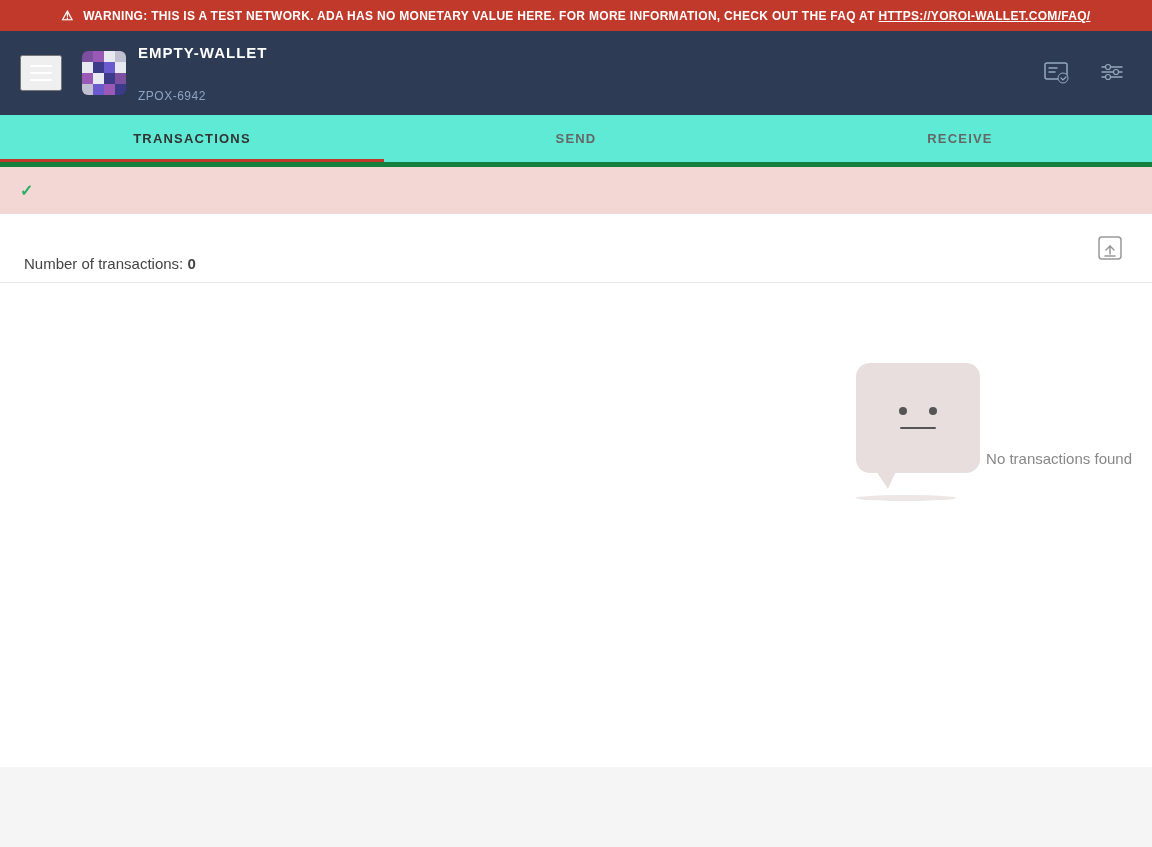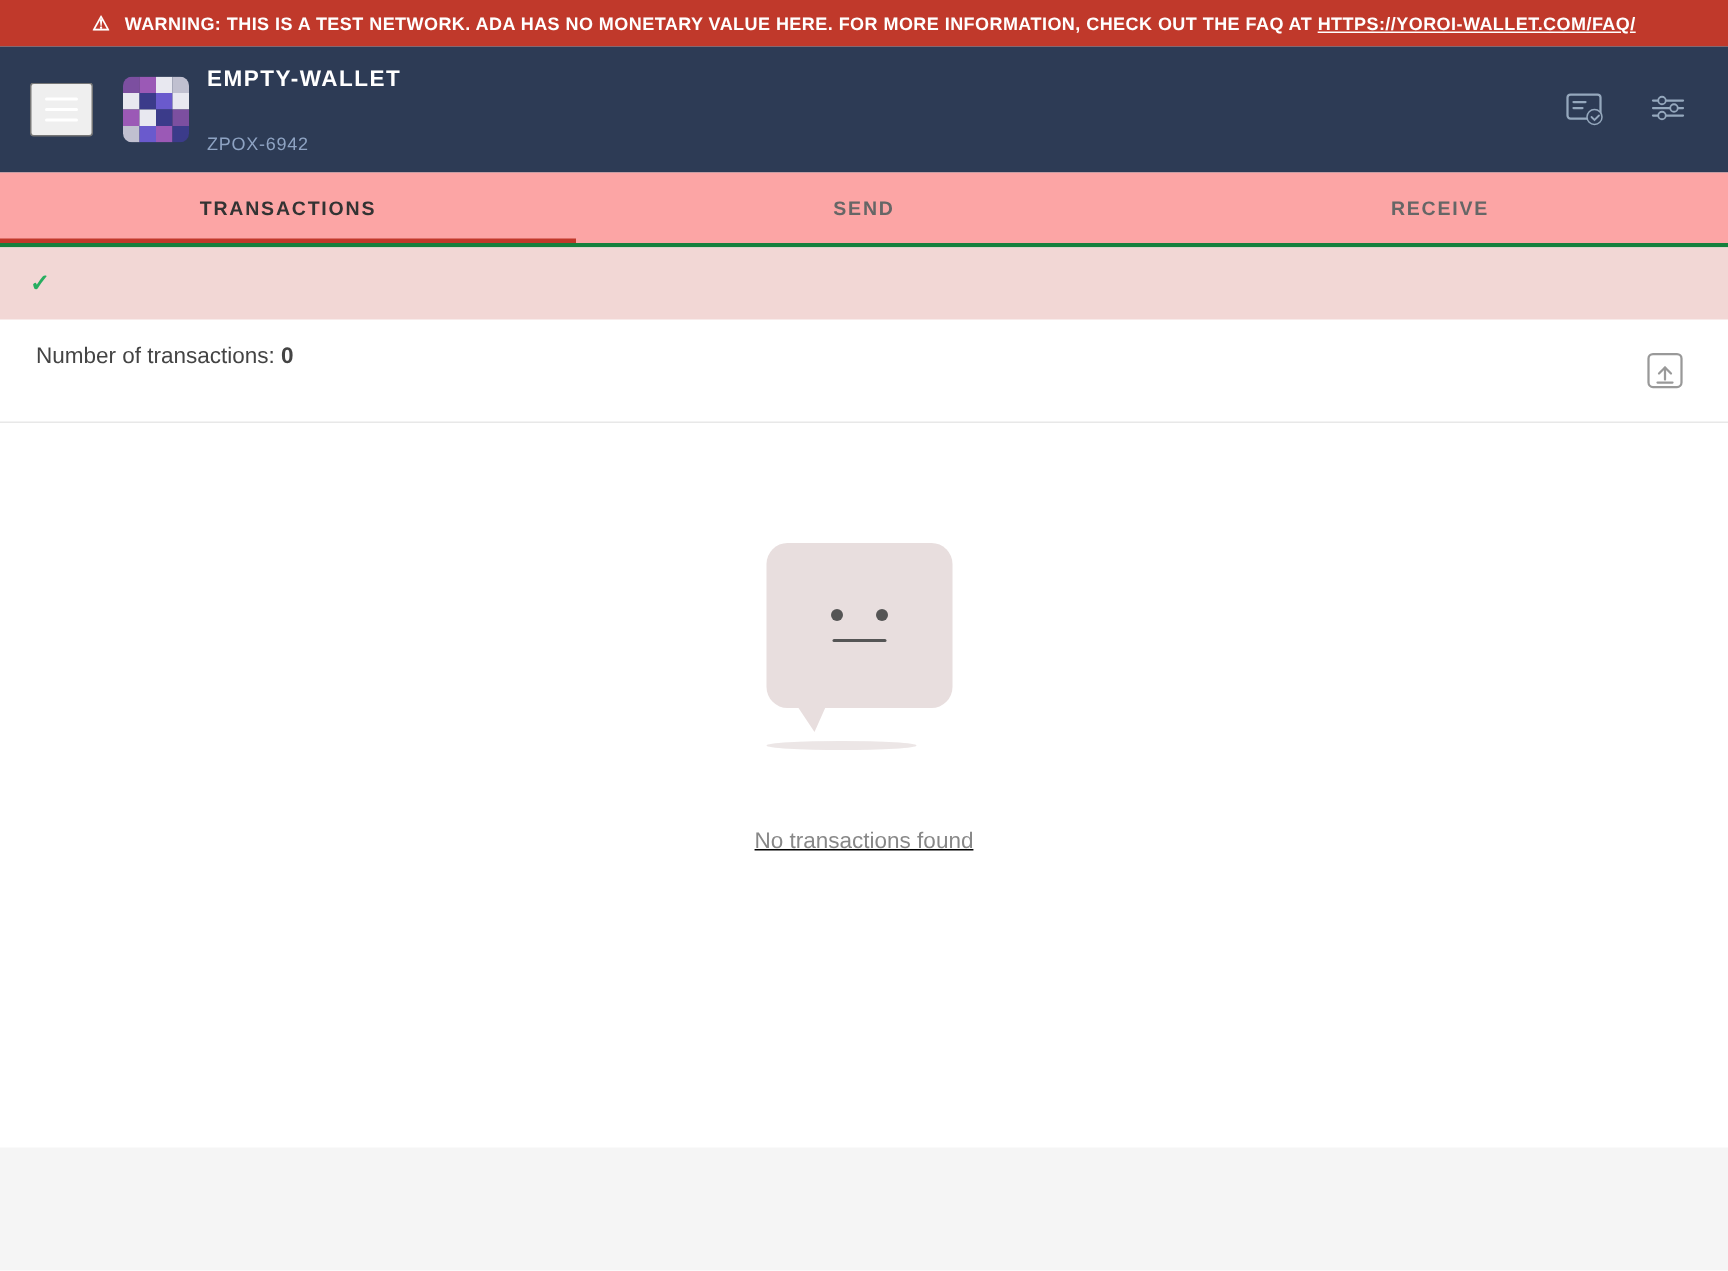--- a/index.html
+++ b/index.html
@@ -93,23 +93,23 @@
       background: none;
       border: none;
       cursor: pointer;
       color: #fff;
       opacity: 0.8;
       padding: 6px;
     }
 
     
     .tabs {
-      background: #fca5a5;
-      display: flex;
-      border-bottom: 3px solid #15803d;
+      background: #5eead4;
+      display: flex;
+      border-bottom: 5px solid #15803d;
       box-shadow: 0 1px 3px rgba(0,0,0,0.05);
     }
     .tab {
       flex: 1;
       text-align: center;
       padding: 16px;
       font-size: 13px;
       font-weight: 600;
       letter-spacing: 1.2px;
       color: #666;
@@ -149,21 +149,21 @@
     
     .main-content {
       background: #fff;
       min-height: 600px;
       position: relative;
     }
 
     
     .tx-count-row {
       display: flex;
-      align-items: flex-start;
+      align-items: flex-end;
       justify-content: space-between;
       padding: 16px 24px 10px;
       border-bottom: 1px solid #e8e8e8;
     }
     .tx-count-text {
       font-size: 15px;
       color: #444;
     }
     .tx-count-number {
       font-weight: 700;
@@ -173,25 +173,24 @@
       border: none;
       cursor: pointer;
       color: #666;
       font-size: 22px;
       padding: 4px;
     }
 
     
     .empty-state {
       display: flex;
-      flex-direction: column;
+      flex-direction: row;
       align-items: center;
       justify-content: flex-end;
       padding: 80px 20px 60px;
-      text-decoration: underline;
     }
     .empty-illustration {
       width: 130px;
       height: 160px;
       position: relative;
       margin-bottom: 30px;
     }
     .speech-bubble {
       width: 124px;
       height: 110px;

